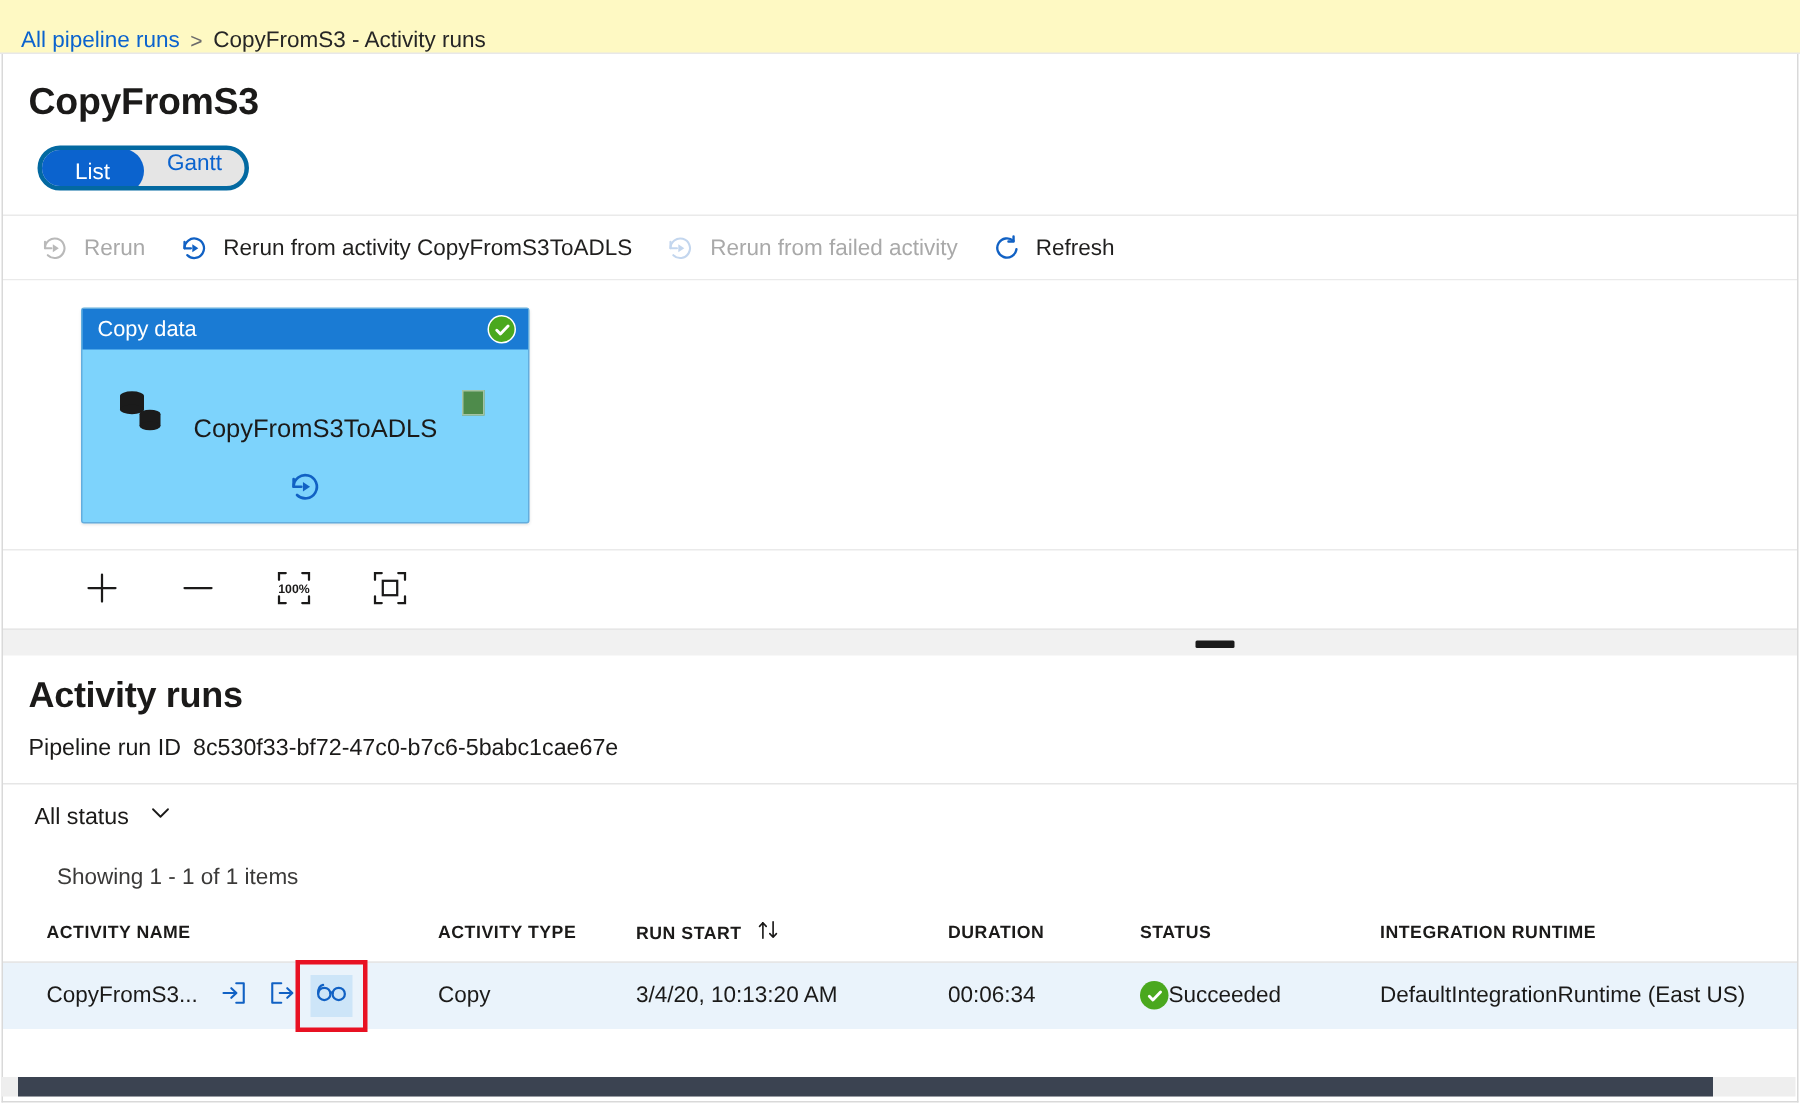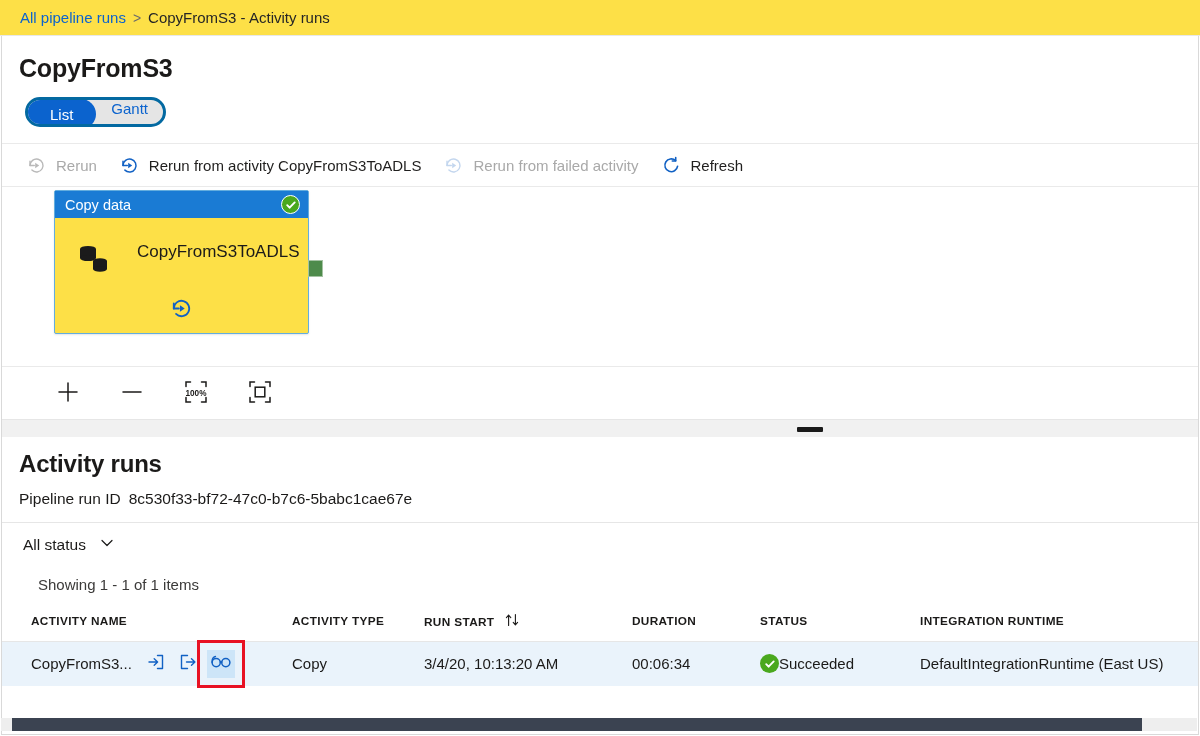--- a/index.html
+++ b/index.html
@@ -9,24 +9,24 @@
     background: #ffffff;
     font-family: "Liberation Sans", sans-serif;
     color: #201f1e;
     overflow: hidden;
   }
   .page { position: relative; width: 1200px; height: 736px; background:#fff; }
 
   
   .breadcrumb {
     height: 36px;
-    display: flex; align-items: center;
-    padding-left: 20px;
+    display: flex; align-items: flex-end;
+    padding-left: 14px;
     font-size: 15px;
-    background: #fde047;
+    background: #fef9c3;
     border-bottom: 1px solid #e8e8e8;
   }
   .bc-link { color: #0b63ce; cursor: pointer; }
   .bc-sep { color: #6b6b6b; margin: 0 7px; font-size: 14px; }
   .bc-current { color: #262626; }
 
   
   .frame {
     position: absolute;
     left: 1px; top: 36px;
@@ -100,23 +100,23 @@
 
   
   .canvas {
     position: relative;
     height: 180px;
     background: #ffffff;
     border-bottom: 1px solid #eaeaea;
   }
   .node {
     position: absolute;
-    left: 52px; top: 3px;
-    width: 255px; height: 144px;
-    background: #fde047;
+    left: 52px; top: 18px;
+    width: 299px; height: 144px;
+    background: #7dd3fc;
     border: 1px solid #63adde;
     border-radius: 2px;
     box-shadow: 0 1px 2px rgba(0,0,0,0.10);
   }
   .node-header {
     height: 27px;
     background: #1a7bd4;
     display: flex; align-items: center;
     padding: 0 8px 0 10px;
     color: #fff;
@@ -130,22 +130,22 @@
     border: 1px solid #ffffff;
   }
   .node-body {
     position: relative;
     height: 115px;
     display: flex;
     flex-direction: column;
     align-items: center;
   }
   .node-main {
-    display: flex; align-items: flex-start;
-    gap: 24px;
+    display: flex; align-items: flex-end;
+    gap: 16px;
     margin-top: 24px;
     width: 100%;
     padding-left: 22px;
   }
   .node-label { font-size: 17px; color: #1b1a19; }
   .node-rerun { margin-top: 16px; }
   .node-connector {
     position: absolute;
     left: 306px; top: 73px;
     width: 15px; height: 17px;

